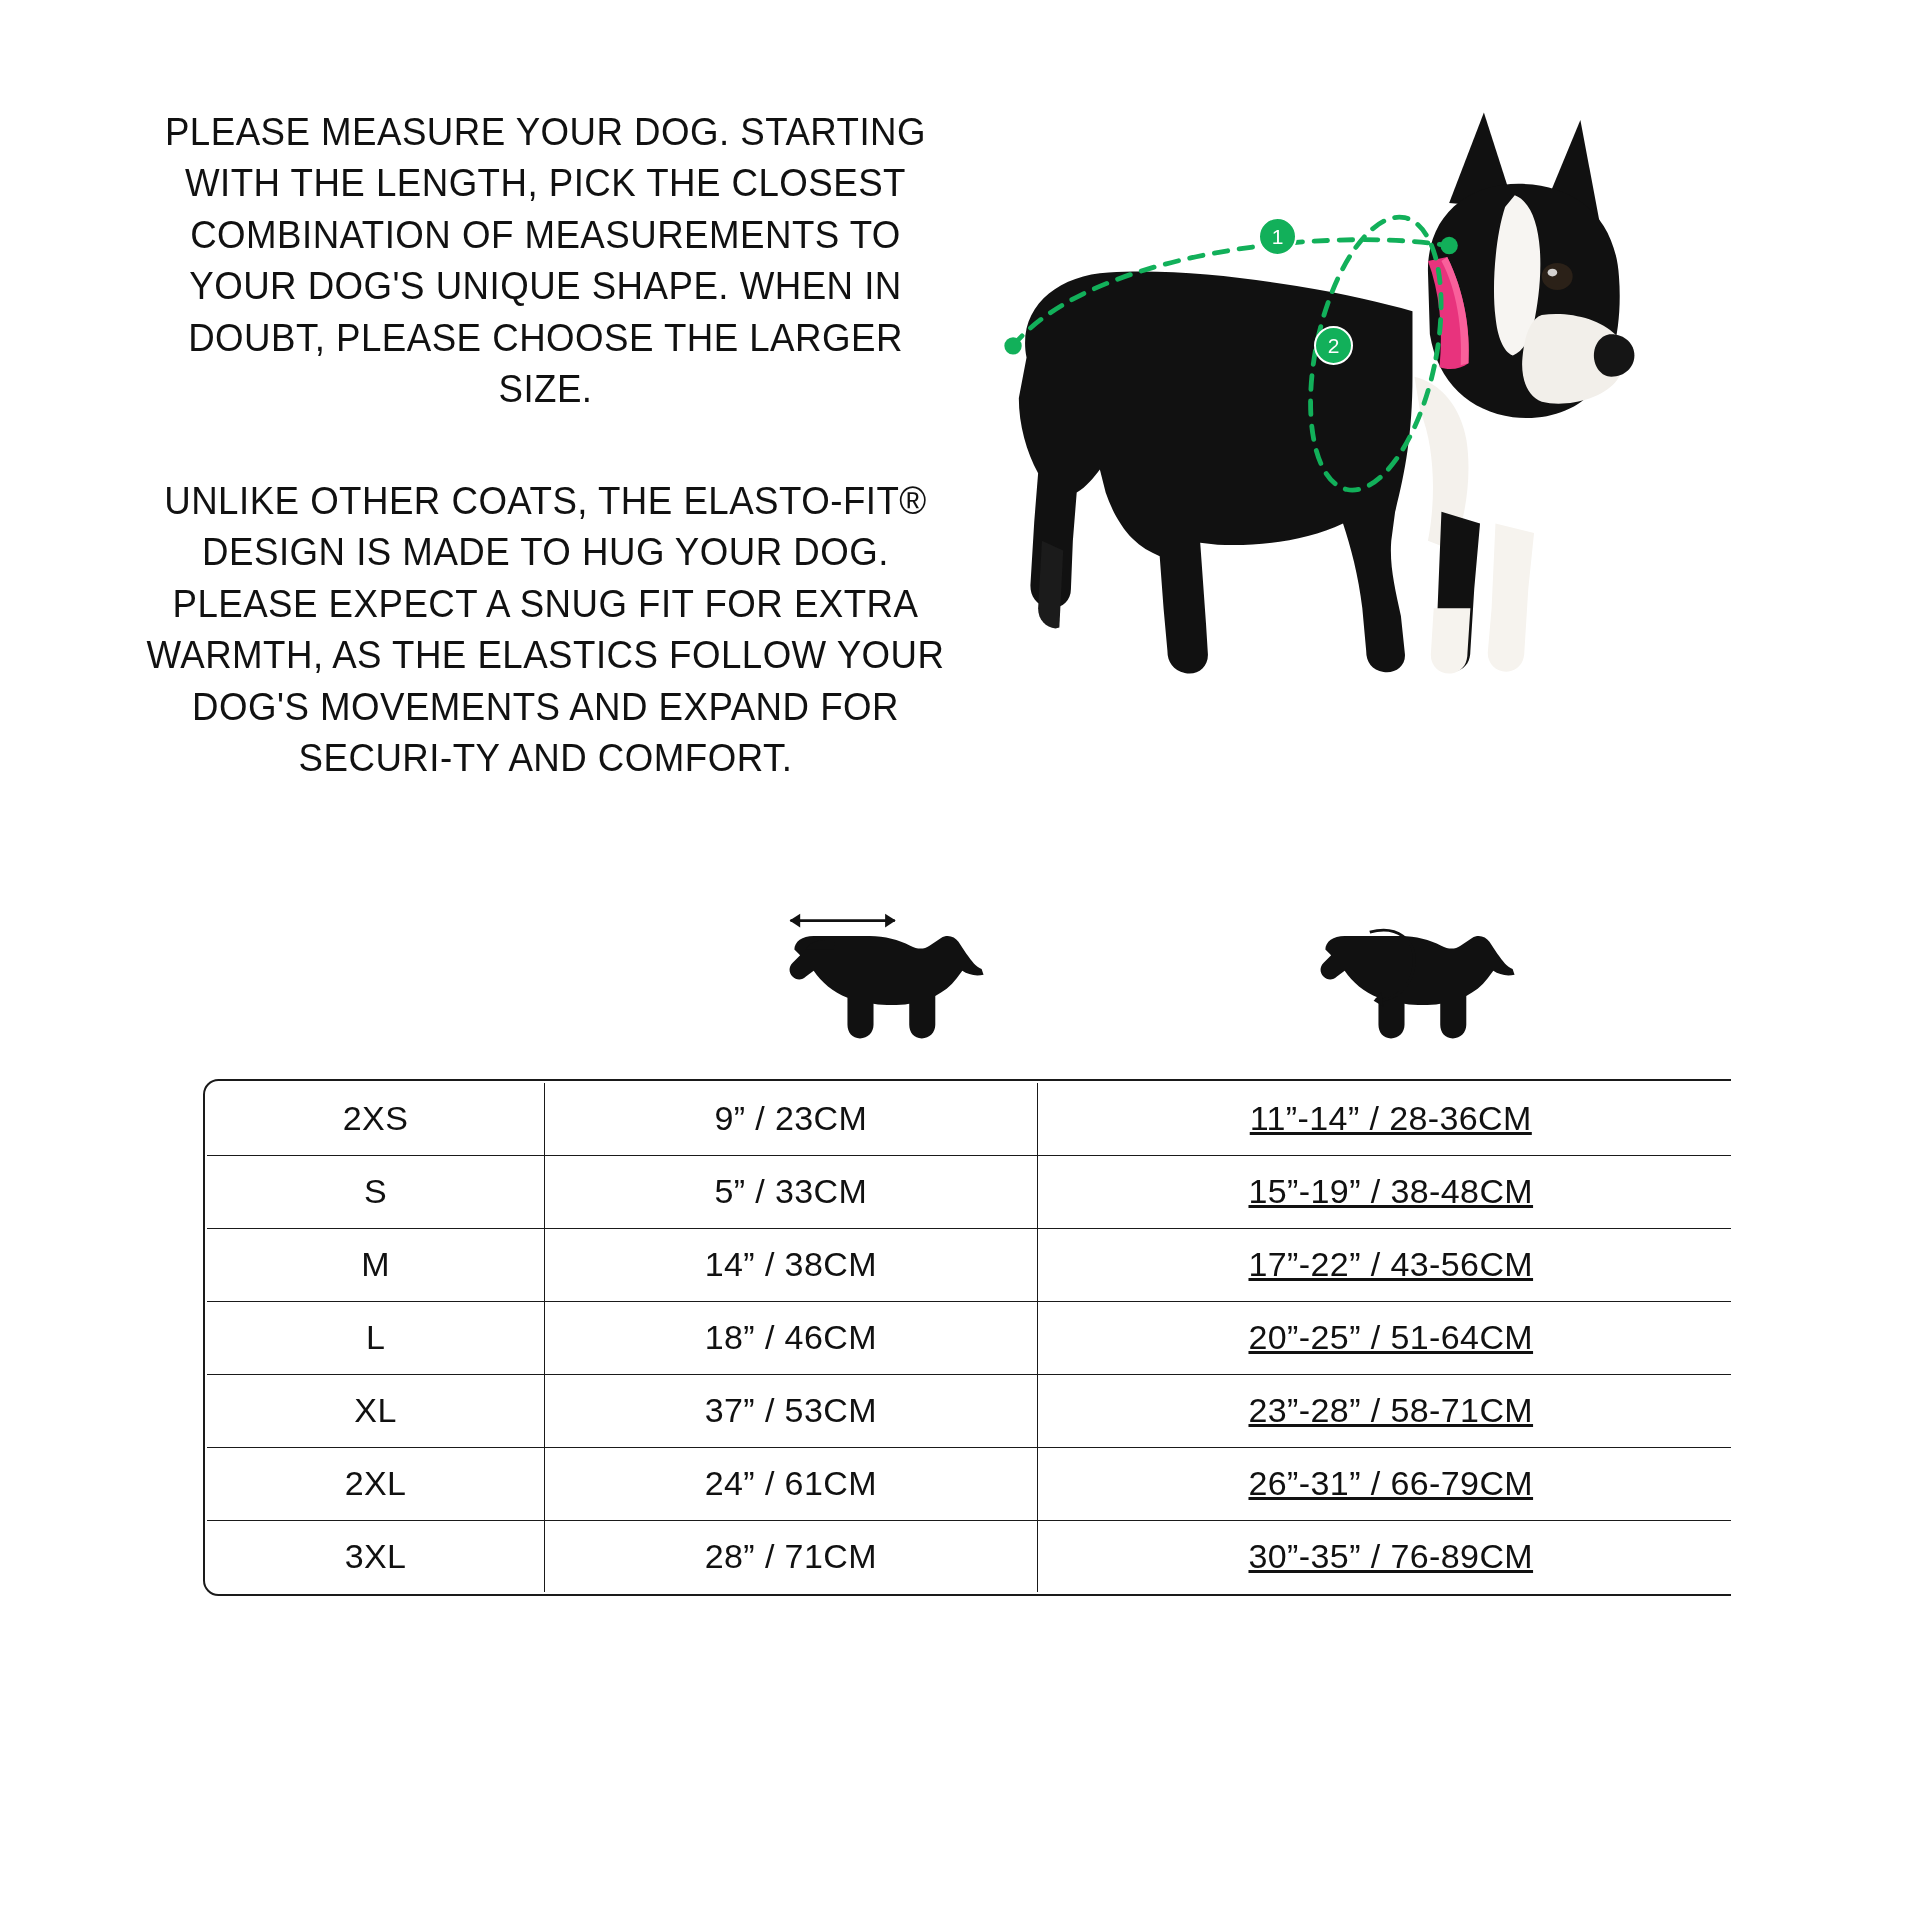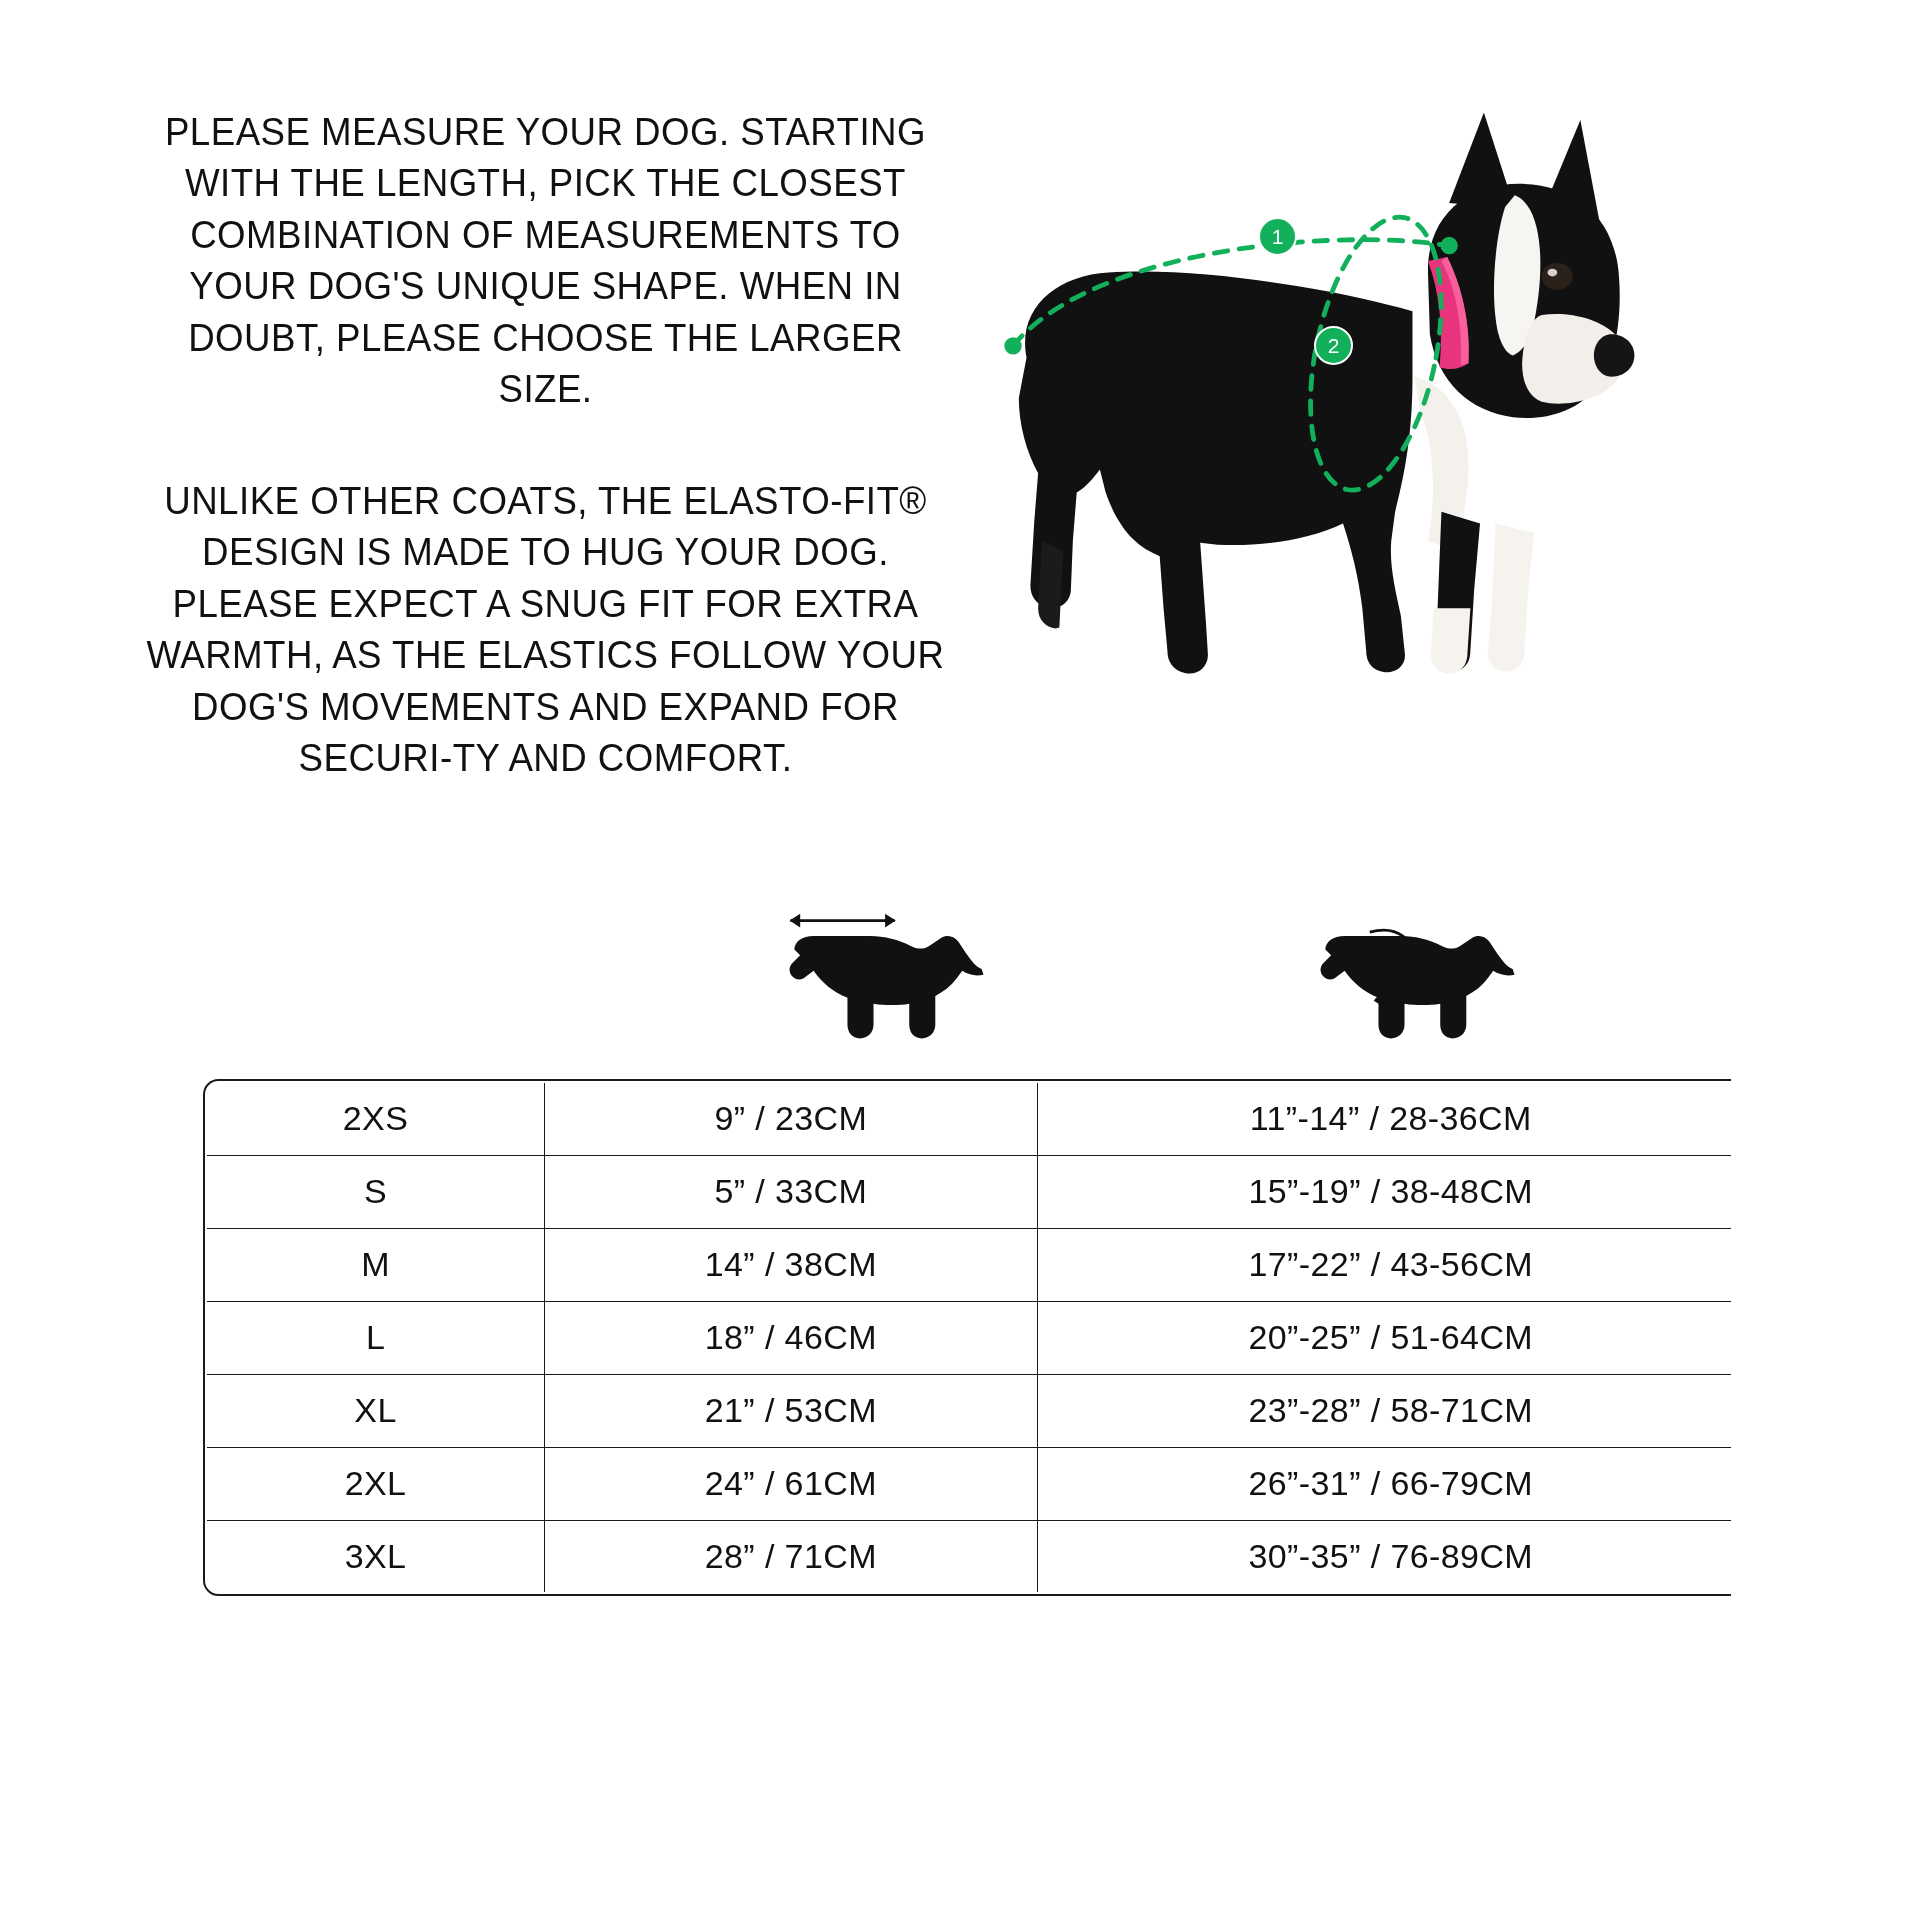--- a/index.html
+++ b/index.html
@@ -91,21 +91,21 @@
     text-align: center;
     vertical-align: middle;
     font-family: "Liberation Sans", sans-serif;
     font-size: 34px;
     color: #111111;
     letter-spacing: 0.4px;
     padding: 0 5.8px;
   }
   table.size-table td.col-size  { width: 22%; }
   table.size-table td.col-len   { width: 32%; }
-  table.size-table td.col-girth { width: 46%; }
+  table.size-table td.col-girth { width: 46%; text-decoration: underline; }
   table.size-table tr:first-child td { border-top: none; }
   table.size-table tr:last-child td { border-bottom: none; }
   table.size-table td:first-child { border-left: none; }
   table.size-table td:last-child { border-right: none; }
 
   .tbl-outer {
     border: 2.9px solid #1a1a1a;
     border-radius: 15.4px;
     overflow: hidden;
   }
@@ -275,21 +275,21 @@
             <td class="col-len">14” / 38CM</td>
             <td class="col-girth">17”-22” / 43-56CM</td>
           </tr>
           <tr>
             <td class="col-size">L</td>
             <td class="col-len">18” / 46CM</td>
             <td class="col-girth">20”-25” / 51-64CM</td>
           </tr>
           <tr>
             <td class="col-size">XL</td>
-            <td class="col-len">21” / 53CM</td>
+            <td class="col-len">37” / 53CM</td>
             <td class="col-girth">23”-28” / 58-71CM</td>
           </tr>
           <tr>
             <td class="col-size">2XL</td>
             <td class="col-len">24” / 61CM</td>
             <td class="col-girth">26”-31” / 66-79CM</td>
           </tr>
           <tr>
             <td class="col-size">3XL</td>
             <td class="col-len">28” / 71CM</td>

